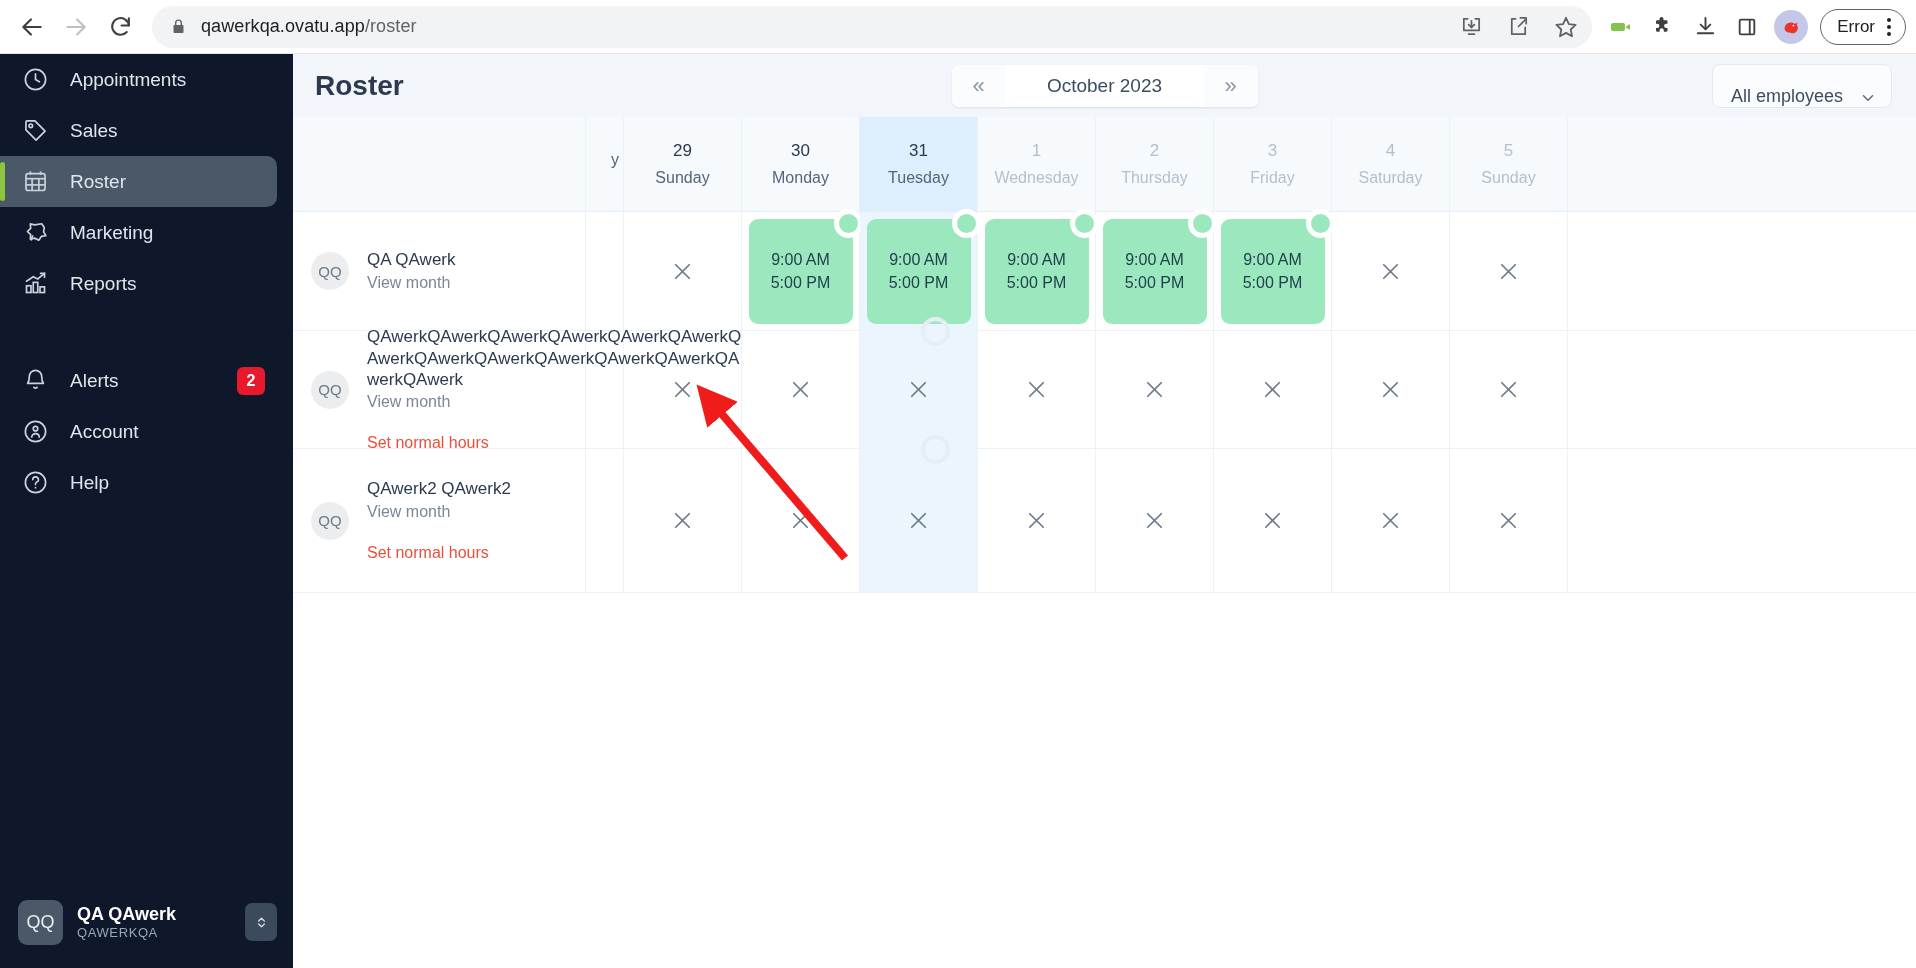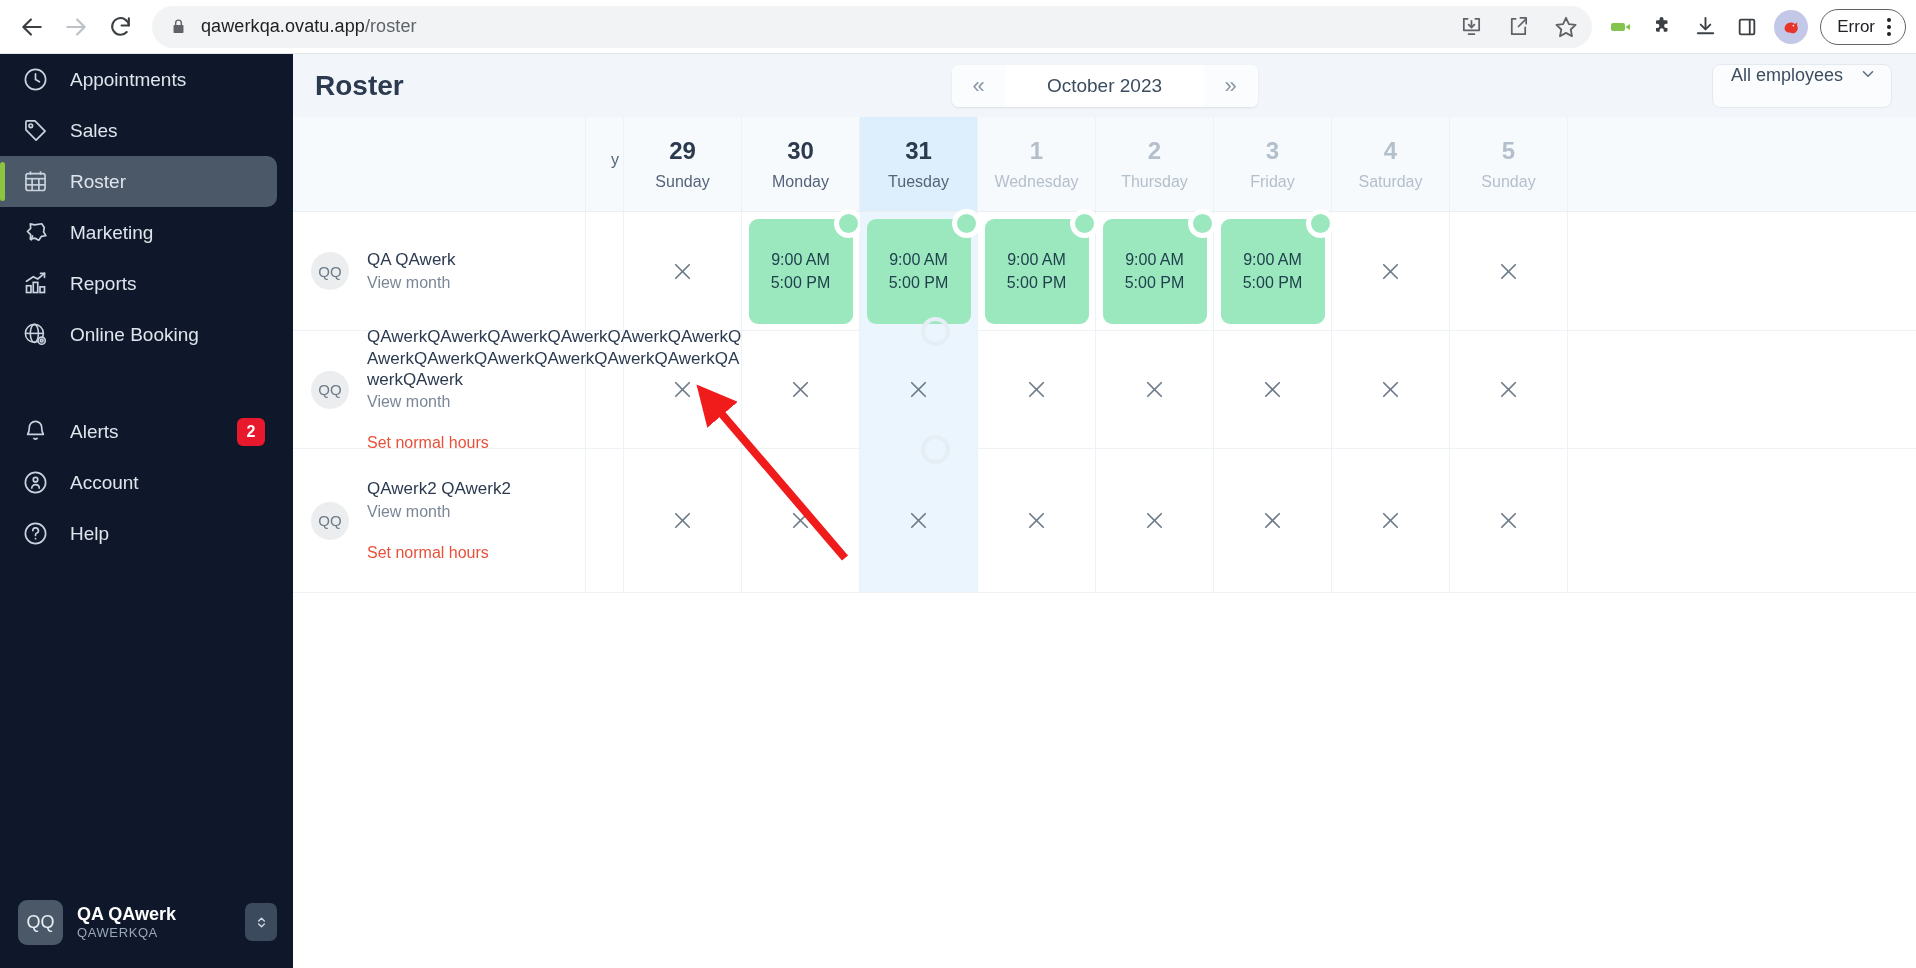--- a/index.html
+++ b/index.html
@@ -164,21 +164,21 @@
     font-size: 19px; color: #3d4d60;
     padding: 0 14px;
   }
 
   .emp-filter {
     margin-left: auto;
     height: 44px; min-width: 160px;
     background: #fbfcfd;
     border: 1px solid #e3e9ef;
     border-radius: 8px;
-    display: flex; align-items: flex-start; justify-content: space-between;
+    display: flex; align-items: flex-end; justify-content: space-between;
     padding: 0 14px 0 18px;
     gap: 16px;
     font-size: 18px; color: #3d4d60;
   }
 
   
   .roster {
     position: relative;
     height: 851px;
     overflow: hidden;
@@ -190,21 +190,21 @@
   .col-part { width: 38px;  flex: none; }
   .col-day  { width: 118px; flex: none; }
 
   .head-row .col-emp, .head-row .col-part, .head-row .col-day {
     border-right: 1px solid #edf2f6;
     display: flex; flex-direction: column;
     align-items: center; justify-content: center;
     gap: 8px;
   }
   .head-row .col-part { align-items: flex-end; padding-right: 4px; padding-top: 34px; justify-content: flex-start; }
-  .day-num  { font-size: 24px; font-weight: bold; color: #2b3a4f; }
+  .day-num  { font-size: 17px; font-weight: normal; color: #2b3a4f; }
   .day-name { font-size: 16px; color: #55647a; }
   .head-row .col-day.today { background: #ddeffc; }
   .head-row .col-day.muted .day-num,
   .head-row .col-day.muted .day-name { color: #b4bfcc; }
   .part-label { font-size: 16px; color: #55647a; }
 
   .emp-row { border-bottom: 1px solid #edf2f6; position: relative; }
   .emp-row .col-emp, .emp-row .col-part, .emp-row .col-day {
     border-right: 1px solid #edf2f6;
     position: relative;
@@ -422,32 +422,20 @@
             <rect x="10" y="11" width="4" height="9"></rect>
             <rect x="16" y="15" width="4" height="5"></rect>
             <polyline points="4 10 10 6 14 8 20 3"></polyline>
             <polyline points="16.5 3 20 3 20 6.5"></polyline>
           </svg>
       </span>
       <span class="ni-label">Reports</span>
     </div>
 
 
-    <div class="nav-item">
-      <span class="ni-icon">
-        <svg width="27" height="27" viewBox="0 0 24 24" fill="none" stroke="currentColor" stroke-width="1.4">
-            <circle cx="11" cy="11" r="8"></circle>
-            <ellipse cx="11" cy="11" rx="3.6" ry="8"></ellipse>
-            <line x1="3" y1="11" x2="19" y2="11"></line>
-            <circle cx="17.5" cy="17.5" r="3.2" fill="#2b3a4f"></circle>
-            <circle cx="17.5" cy="17.5" r="1.2"></circle>
-          </svg>
-      </span>
-      <span class="ni-label">Online Booking</span>
-    </div>
 
     <div class="nav-gap"></div>
 
     <div class="nav-item">
       <span class="ni-icon">
         <svg width="27" height="27" viewBox="0 0 24 24" fill="none" stroke="currentColor" stroke-width="1.5" stroke-linejoin="round">
             <path d="M12 3a5.5 5.5 0 0 0-5.5 5.5c0 4-1.5 6-1.5 6h14s-1.5-2-1.5-6A5.5 5.5 0 0 0 12 3z"></path>
             <path d="M10.3 17.5a1.8 1.8 0 0 0 3.4 0"></path>
           </svg>
       </span>

